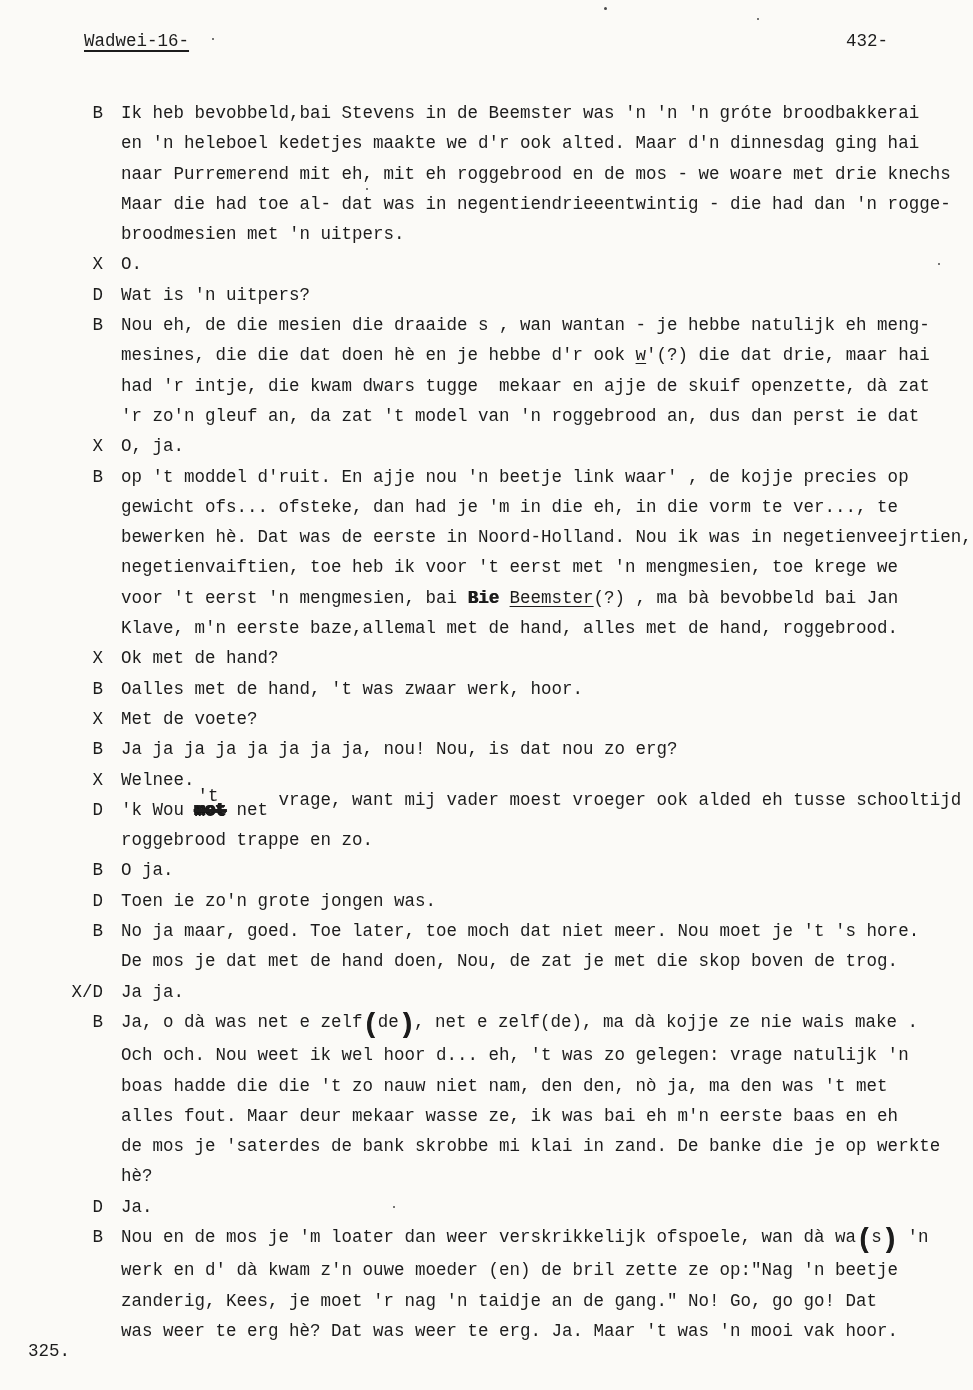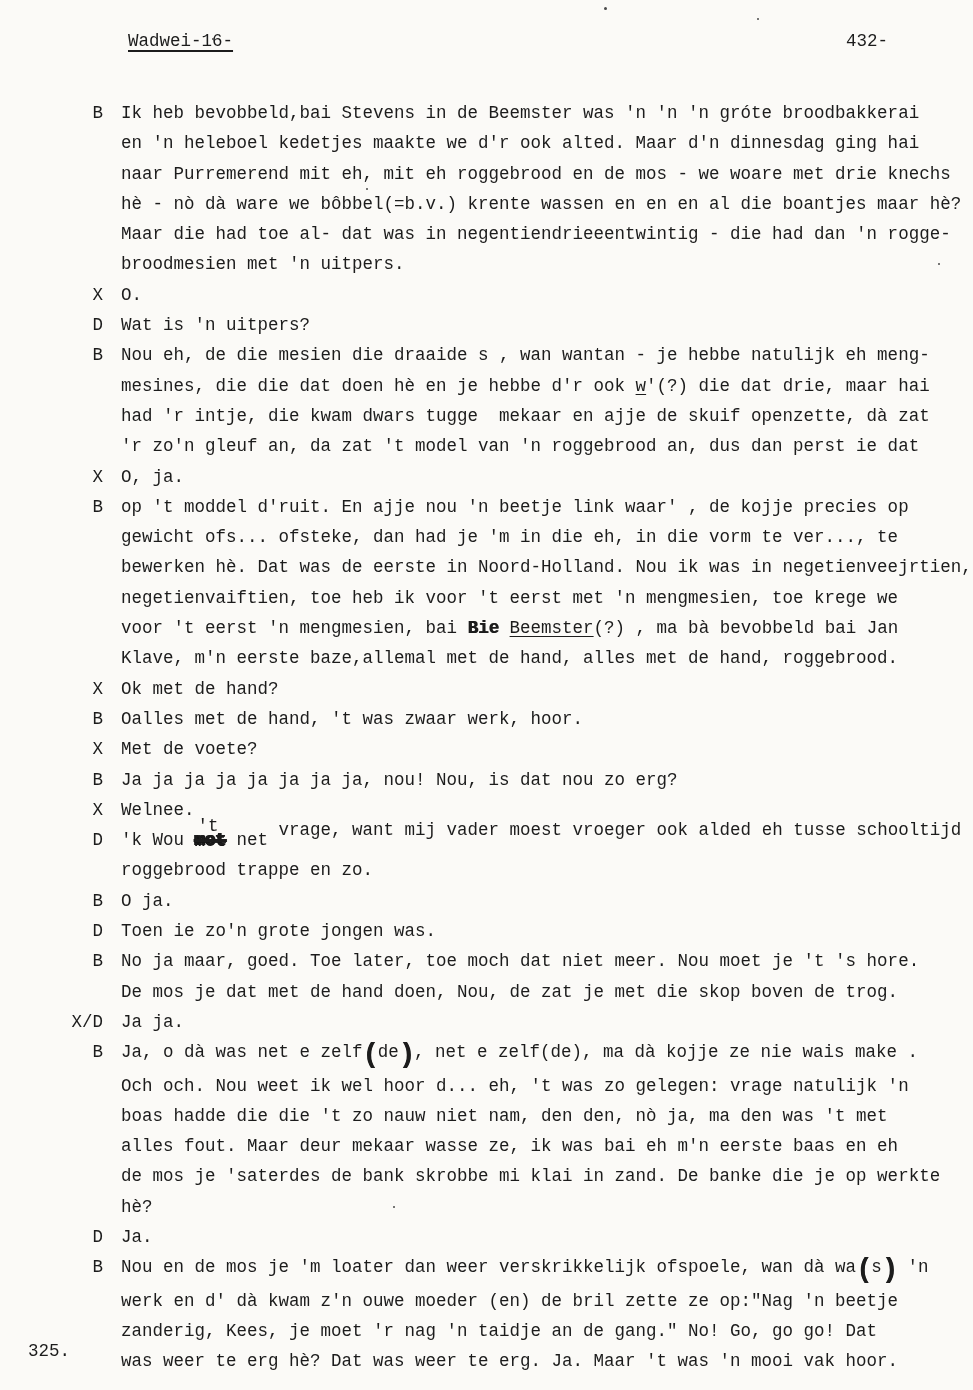--- a/index.html
+++ b/index.html
@@ -11,21 +11,20 @@
     font-family:"Liberation Mono","DejaVu Sans Mono",monospace;
     color:#1c1c1c;
     font-size:17.5px;
   }
   .hdr-left{
     position:absolute;left:84px;top:31px;
     white-space:pre;
     text-decoration:underline;
     text-decoration-thickness:2px;
     text-underline-offset:4px;
-    margin-left:44px;
   }
   .hdr-right{position:absolute;left:846px;top:31px;white-space:pre;}
   .transcript{
     position:absolute;left:121px;top:98px;width:852px;
     line-height:30.3px;
   }
   .line{position:relative;white-space:pre;min-height:30.3px;}
   .speaker{
     position:absolute;left:-62px;width:44px;
     text-align:right;white-space:pre;
@@ -64,21 +63,20 @@
 </head>
 <body>
 
 <div class="page">
   <div class="hdr-left">Wadwei-16-</div>
   <div class="hdr-right">432-</div>
   <div class="transcript">
       <div class="line"><span class="speaker">B</span><span class="seg seg-n">Ik heb bevobbeld,bai Stevens in de Beemster was 'n 'n 'n gróte broodbakkerai</span></div>
       <div class="line"><span class="seg seg-n">en 'n heleboel kedetjes maakte we d'r ook alted. Maar d'n dinnesdag ging hai</span></div>
       <div class="line"><span class="seg seg-n">naar Purremerend mit eh, mit eh roggebrood en de mos - we woare met drie knechs</span></div>
-      <div class="line"><span class="seg seg-n">hè - nò dà ware we bôbbel(=b.v.) krente wassen en en en al die boantjes maar hè?</span></div>
       <div class="line"><span class="seg seg-n">Maar die had toe al- dat was in negentiendrieeentwintig - die had dan 'n rogge-</span></div>
       <div class="line"><span class="seg seg-n">broodmesien met 'n uitpers.</span></div>
       <div class="line"><span class="speaker">X</span><span class="seg seg-n">O.</span></div>
       <div class="line"><span class="speaker">D</span><span class="seg seg-n">Wat is 'n uitpers?</span></div>
       <div class="line"><span class="speaker">B</span><span class="seg seg-n">Nou eh, de die mesien die draaide s , wan wantan - je hebbe natulijk eh meng-</span></div>
       <div class="line"><span class="seg seg-n">mesines, die die dat doen hè en je hebbe d'r ook </span><span class="seg seg-u">w</span><span class="seg seg-n">'(?) die dat drie, maar hai</span></div>
       <div class="line"><span class="seg seg-n">had 'r intje, die kwam dwars tugge  mekaar en ajje de skuif openzette, dà zat</span></div>
       <div class="line"><span class="seg seg-n">'r zo'n gleuf an, da zat 't model van 'n roggebrood an, dus dan perst ie dat</span></div>
       <div class="line"><span class="speaker">X</span><span class="seg seg-n">O, ja.</span></div>
       <div class="line"><span class="speaker">B</span><span class="seg seg-n">op 't moddel d'ruit. En ajje nou 'n beetje link waar' , de kojje precies op</span></div>

